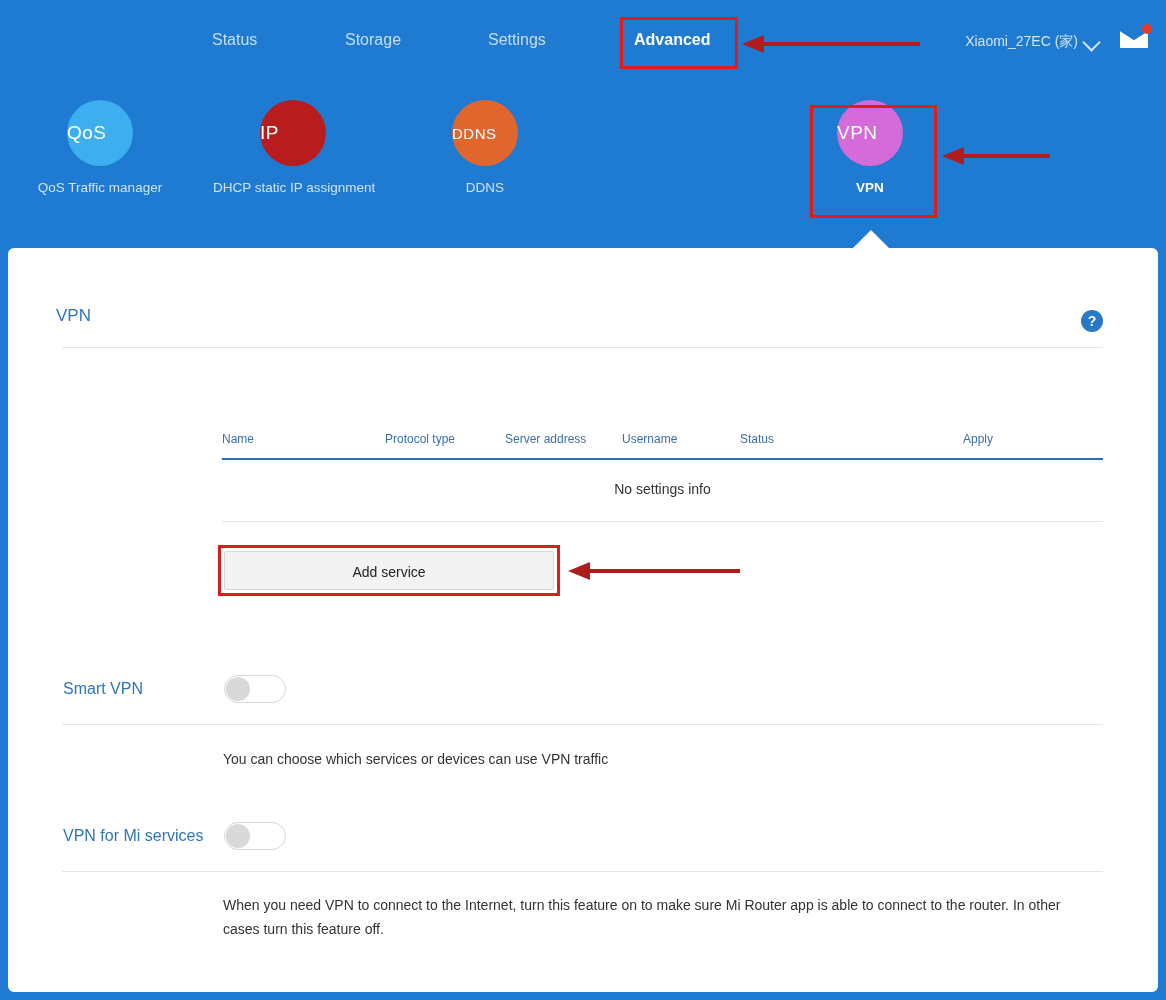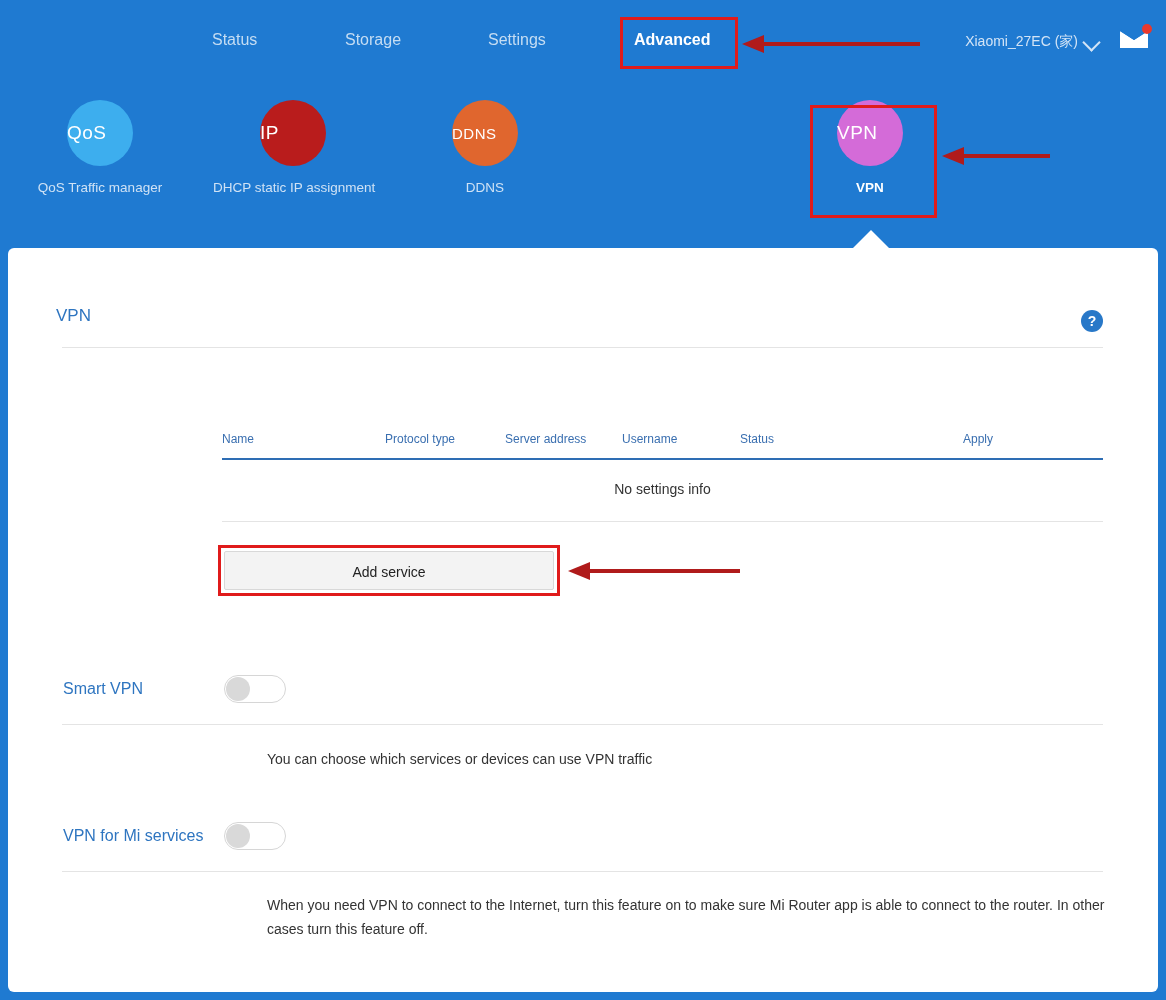--- a/index.html
+++ b/index.html
@@ -245,21 +245,20 @@
   }
   #toggle-smart { left: 224px; top: 675px; }
   #toggle-mi    { left: 224px; top: 822px; }
 
   .helper-text {
     position: absolute;
     left: 223px;
     font-size: 14px;
     color: #333333;
     line-height: 24px;
-    margin-left: 44px;
   }
   #helper-smart { top: 747px; width: 880px; }
   #helper-mi    { top: 893px; width: 860px; }
 </style>
 </head>
 <body>
 
 <div class="topbar">
 
   <div class="nav-item" id="nav-status">Status</div>

